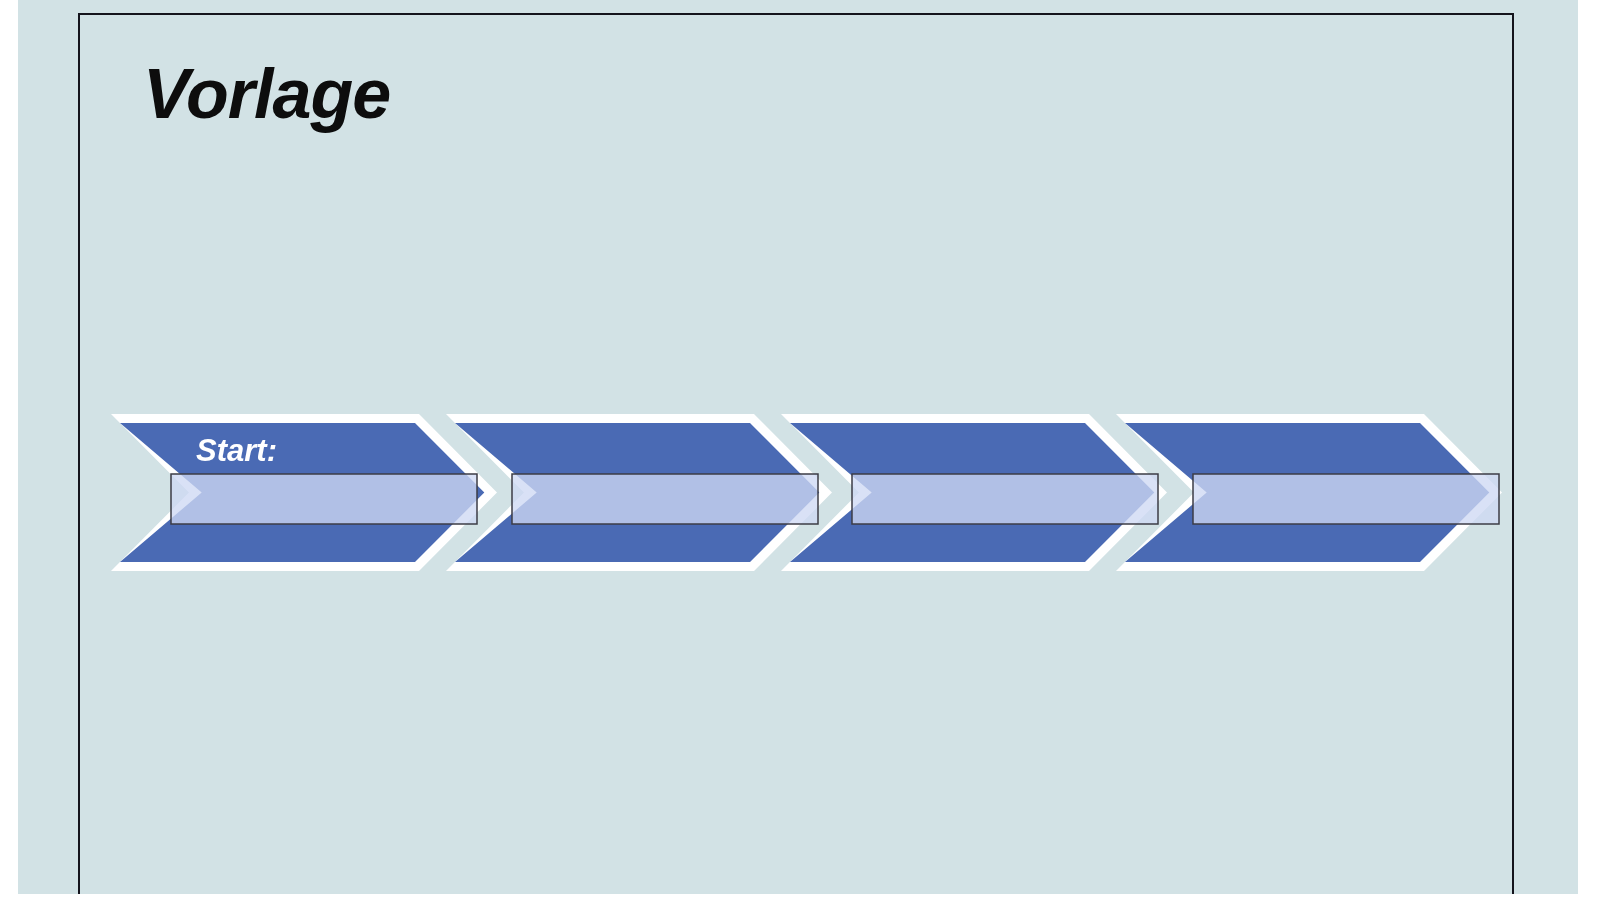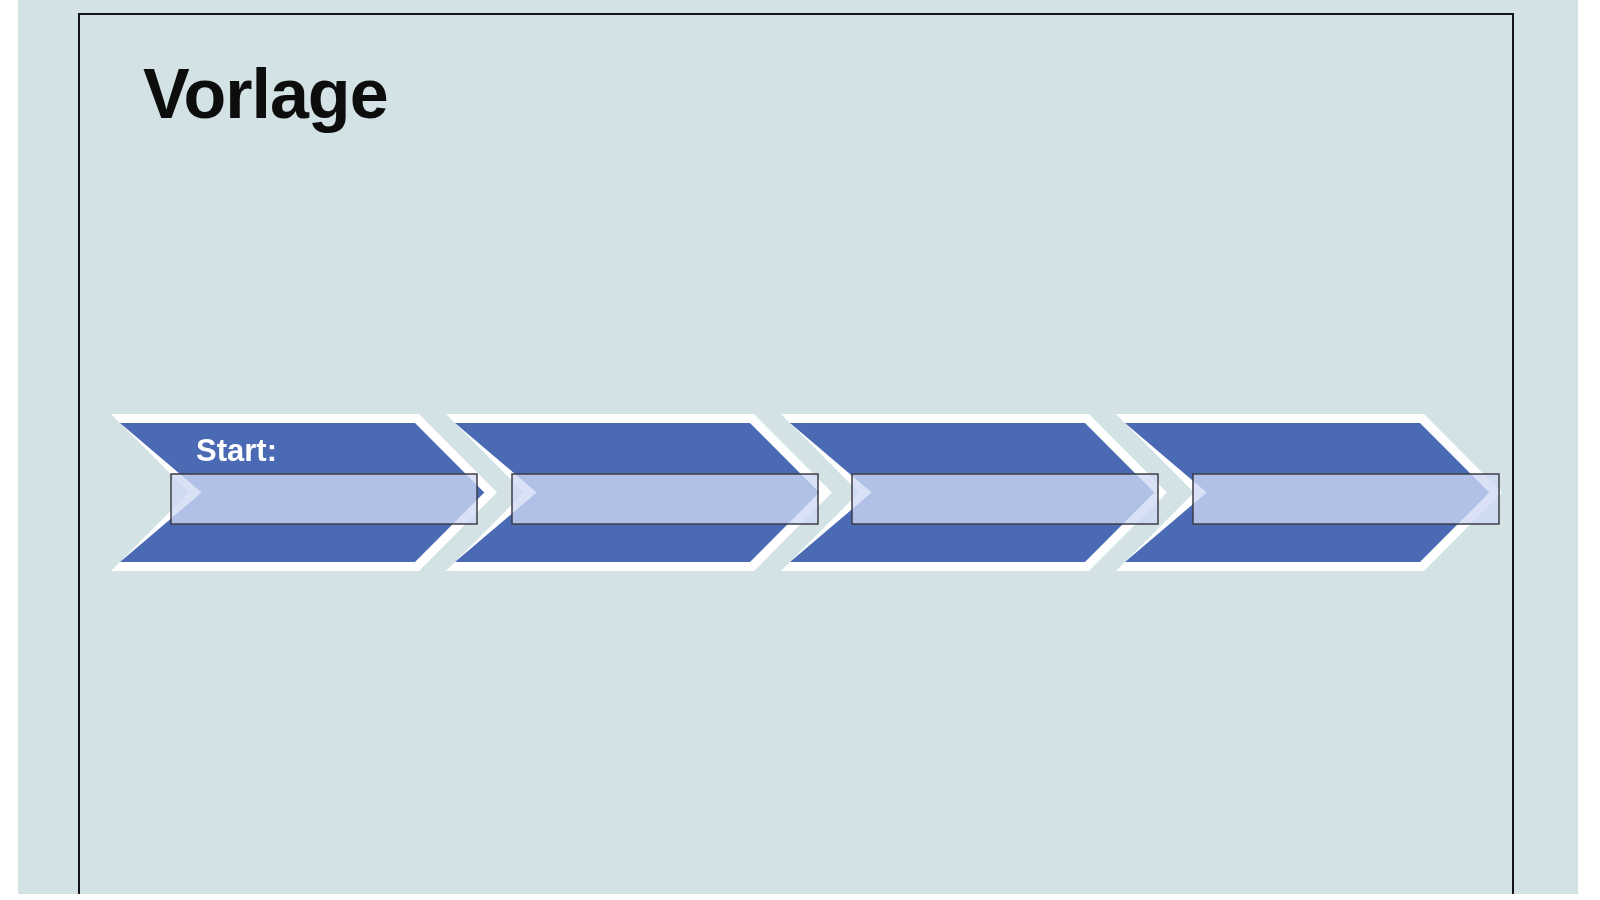--- a/index.html
+++ b/index.html
@@ -9,20 +9,21 @@
     height: 900px;
     overflow: hidden;
     background: #ffffff;
     font-family: "Liberation Sans", sans-serif;
   }
   .stage {
     position: relative;
     width: 1600px;
     height: 772px;
     background: #ffffff;
+    font-style: italic;
   }
   
   .slide {
     position: absolute;
     left: 18px;
     top: 0;
     width: 1560px;
     height: 894px;
     overflow: hidden;
   }

